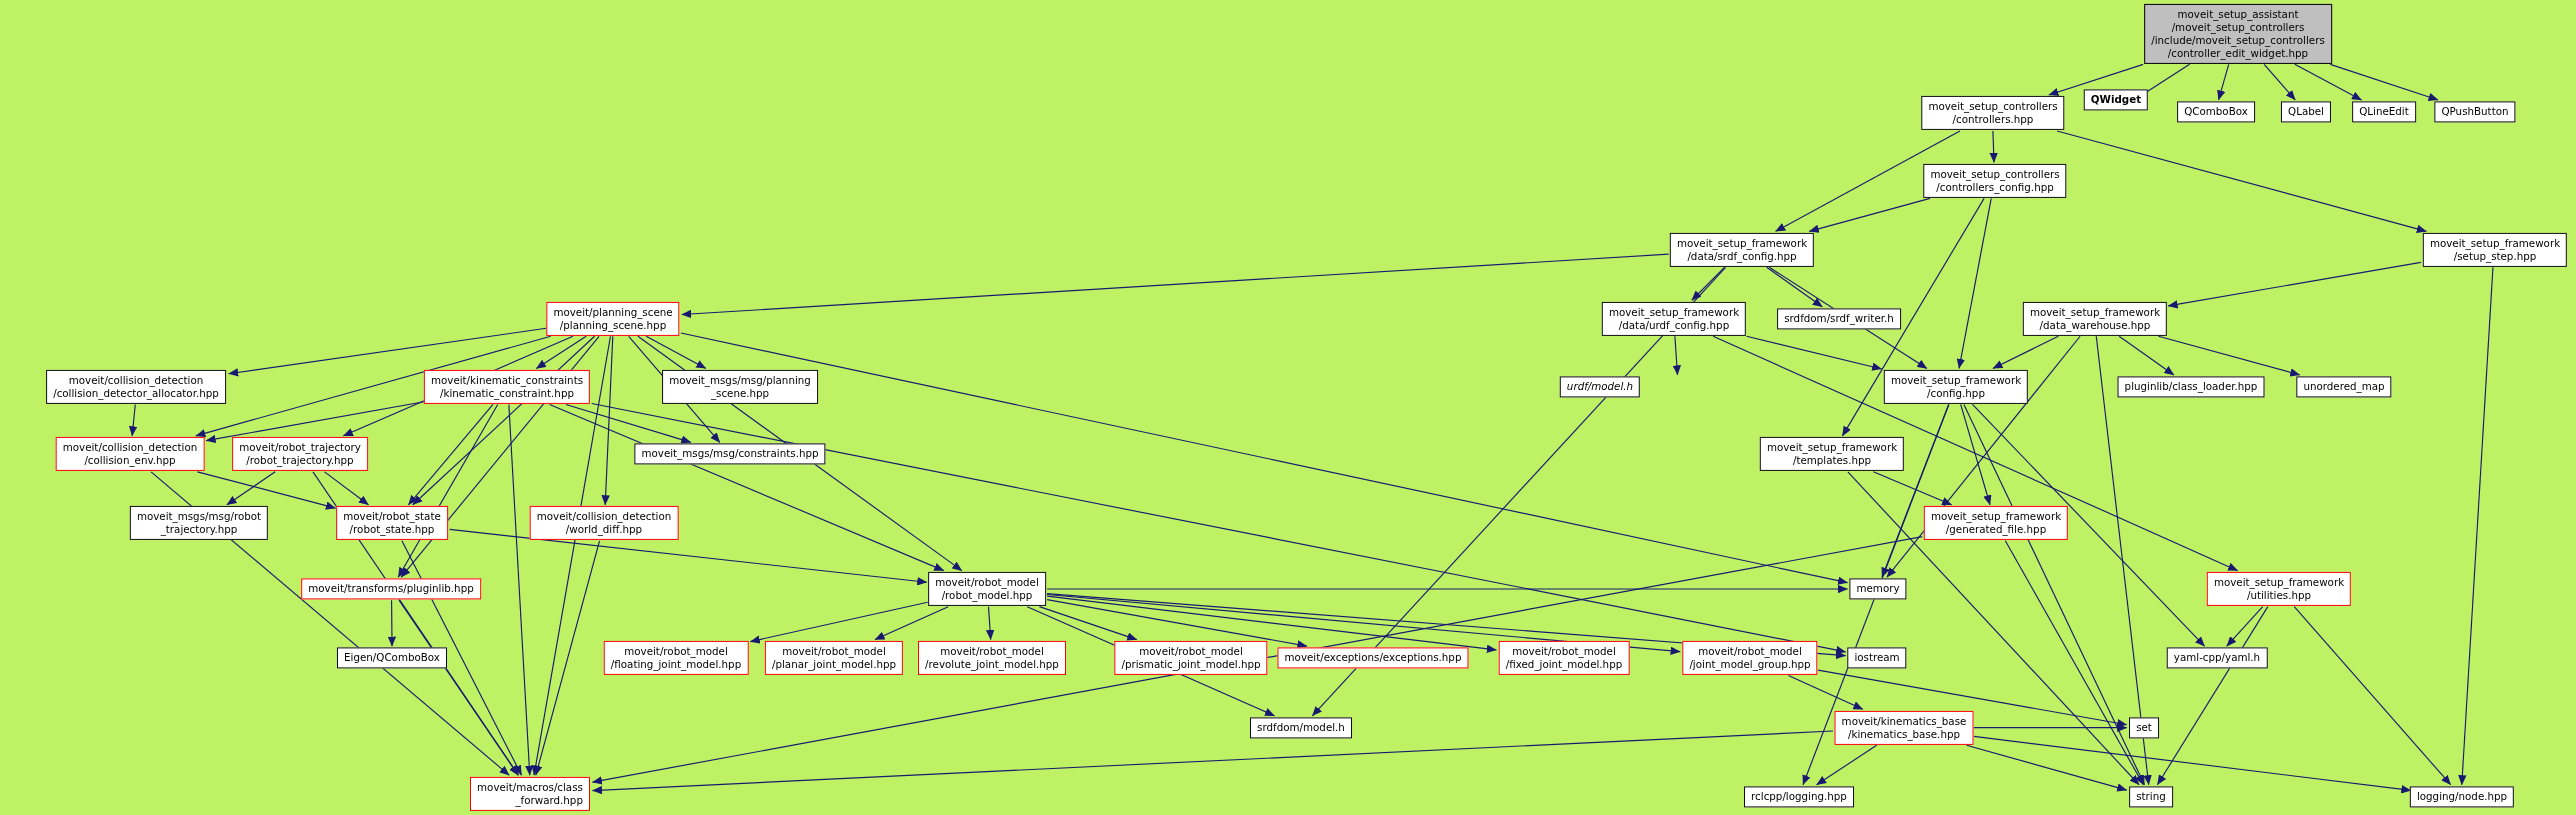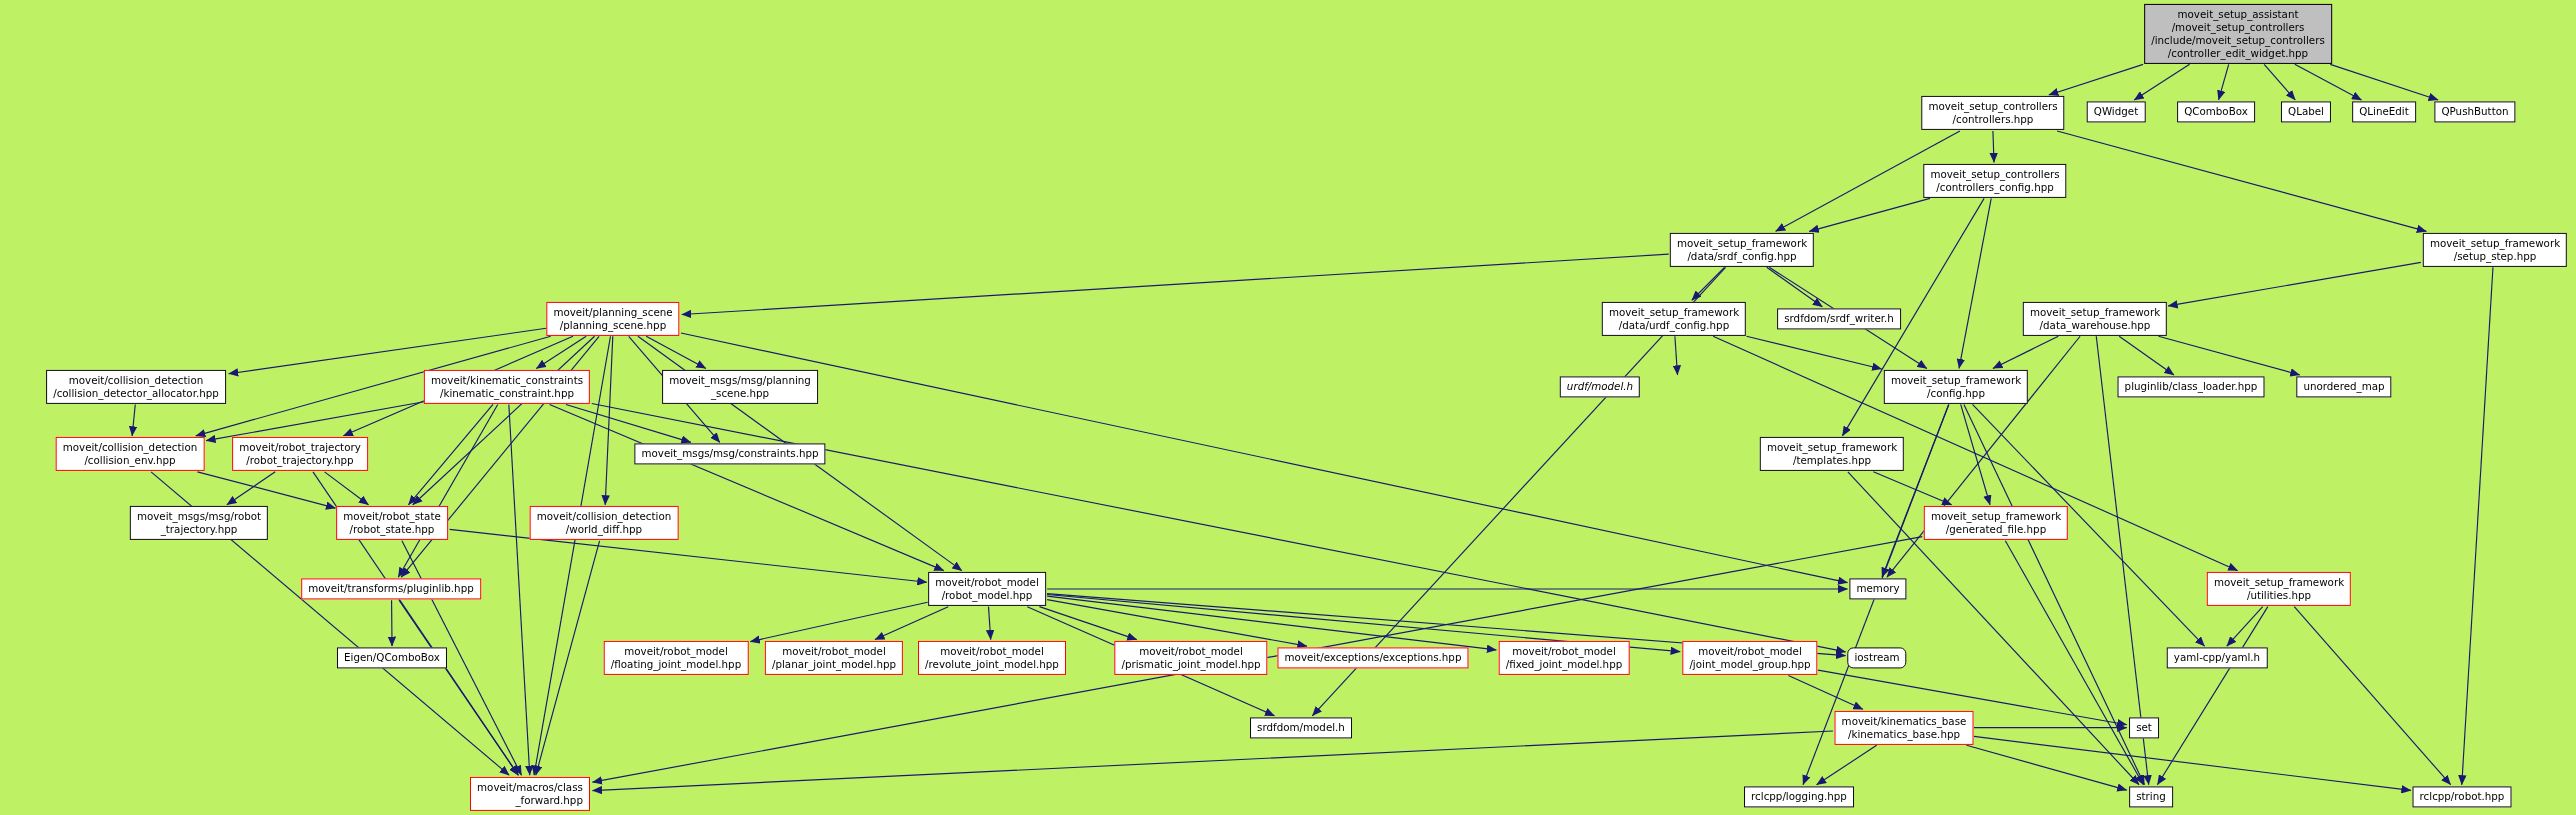--- a/index.html
+++ b/index.html
@@ -130,21 +130,21 @@
       <line x1="2392.0" y1="954.4" x2="772.5" y2="1032.1" stroke="#191970" stroke-width="1.5" marker-end="url(#arrow)"></line>
       <line x1="2576.0" y1="961.4" x2="3146.5" y2="1031.9" stroke="#191970" stroke-width="1.5" marker-end="url(#arrow)"></line>
     </svg>
 
 <div class="node main" style="left: 2238px; top: 34px;">moveit_setup_assistant
 /moveit_setup_controllers
 /include/moveit_setup_controllers
 /controller_edit_widget.hpp</div>
     <div class="node" style="left: 1993px; top: 113px;">moveit_setup_controllers
 /controllers.hpp</div>
-    <div class="node" style="left: 2116px; top: 112px;">QWidget</div>
+    <div class="node" style="left: 2116px; top: 100px; font-weight: bold;">QWidget</div>
     <div class="node" style="left: 2216px; top: 112px;">QComboBox</div>
     <div class="node" style="left: 2306px; top: 112px;">QLabel</div>
     <div class="node" style="left: 2384px; top: 112px;">QLineEdit</div>
     <div class="node" style="left: 2475px; top: 112px;">QPushButton</div>
     <div class="node" style="left: 1995px; top: 181px;">moveit_setup_controllers
 /controllers_config.hpp</div>
     <div class="node" style="left: 2495px; top: 250px;">moveit_setup_framework
 /setup_step.hpp</div>
     <div class="node" style="left: 1742px; top: 250px;">moveit_setup_framework
 /data/srdf_config.hpp</div>
@@ -194,25 +194,25 @@
 /planar_joint_model.hpp</div>
     <div class="node red" style="left: 992px; top: 658px;">moveit/robot_model
 /revolute_joint_model.hpp</div>
     <div class="node red" style="left: 1191px; top: 658px;">moveit/robot_model
 /prismatic_joint_model.hpp</div>
     <div class="node red" style="left: 1373px; top: 658px;">moveit/exceptions/exceptions.hpp</div>
     <div class="node red" style="left: 1564px; top: 658px;">moveit/robot_model
 /fixed_joint_model.hpp</div>
     <div class="node red" style="left: 1750px; top: 658px;">moveit/robot_model
 /joint_model_group.hpp</div>
-    <div class="node" style="left: 1877px; top: 658px; border-radius: 6px;">iostream</div>
+    <div class="node" style="left: 1877px; top: 658px;">iostream</div>
     <div class="node" style="left: 2217px; top: 658px;">yaml-cpp/yaml.h</div>
     <div class="node" style="left: 1301px; top: 728px;">srdfdom/model.h</div>
     <div class="node red" style="left: 1904px; top: 728px;">moveit/kinematics_base
 /kinematics_base.hpp</div>
     <div class="node" style="left: 2144px; top: 728px;">set</div>
     <div class="node" style="left: 1799px; top: 797px;">rclcpp/logging.hpp</div>
     <div class="node" style="left: 2151px; top: 797px;">string</div>
     <div class="node red" style="left: 530px; top: 794px; text-align: right;">moveit/macros/class
 _forward.hpp</div>
-    <div class="node" style="left: 2462px; top: 797px;">rclcpp/robot.hpp</div>
+    <div class="node" style="left: 2462px; top: 797px;">logging/node.hpp</div>
   </div>
 
 
 </body></html>

